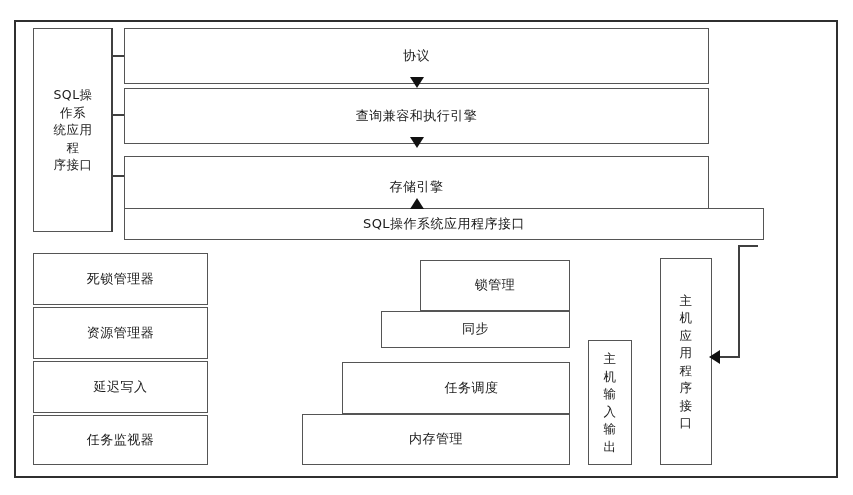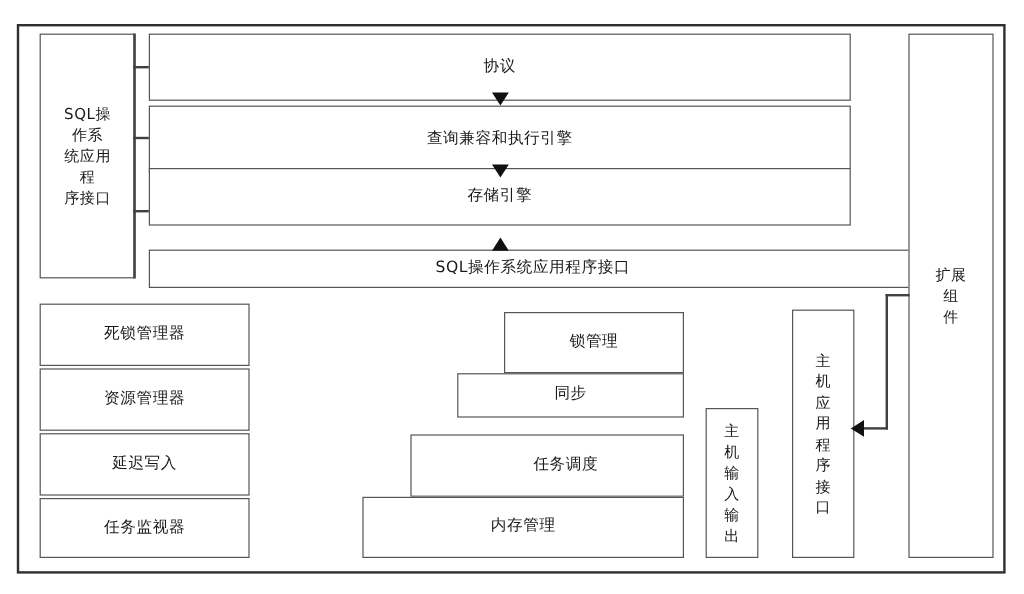--- a/index.html
+++ b/index.html
@@ -96,21 +96,21 @@
   <div class="line hline" style="left:111px; top:55px; width:14px;"></div>
   <div class="line hline" style="left:111px; top:114px; width:14px;"></div>
   <div class="line hline" style="left:111px; top:175px; width:14px;"></div>
 
   <div class="box" style="left:124px; top:28px; width:585px; height:56px;">
     <span class="lbl">协议</span>
   </div>
   <div class="box" style="left:124px; top:88px; width:585px; height:56px;">
     <span class="lbl">查询兼容和执行引擎</span>
   </div>
-  <div class="box" style="left:124px; top:140px; width:585px; height:48px;">
+  <div class="box" style="left:124px; top:156px; width:585px; height:62px;">
     <span class="lbl">存储引擎</span>
   </div>
   <div class="box" style="left:124px; top:208px; width:640px; height:32px;">
     <span class="lbl">SQL操作系统应用程序接口</span>
   </div>
 
   <div class="arrow-down" style="left:410px; top:77px;"></div>
   <div class="arrow-down" style="left:410px; top:137px;"></div>
   <div class="arrow-up" style="left:410px; top:198px;"></div>
 
@@ -147,23 +147,19 @@
 输出</span>
   </div>
 
   <div class="box vert" style="left:660px; top:258px; width:52px; height:207px;">
     <span class="lbl">主机
 应用
 程序
 接口</span>
   </div>
 
-  <div class="box vert" style="left:757px; top:28px; width:71px; height:437px;">
-    <span class="lbl">扩展组
-件</span>
-  </div>
 
   <div class="line hline" style="left:738px; top:245px; width:20px;"></div>
   <div class="line vline" style="left:738px; top:245px; height:113px;"></div>
   <div class="line hline" style="left:720px; top:356px; width:20px;"></div>
   <div class="arrow-left" style="left:709px; top:350px;"></div>
 
 </div>
 
 </body></html>

